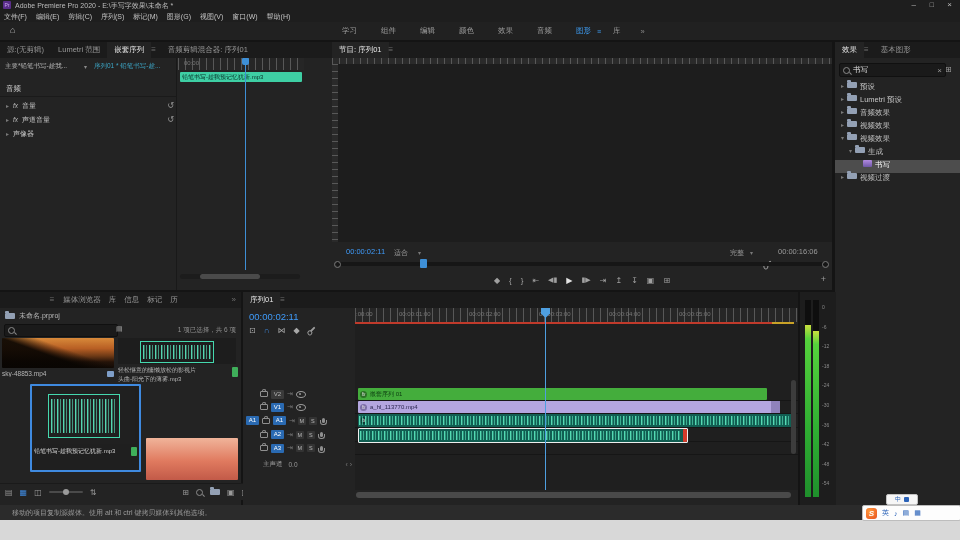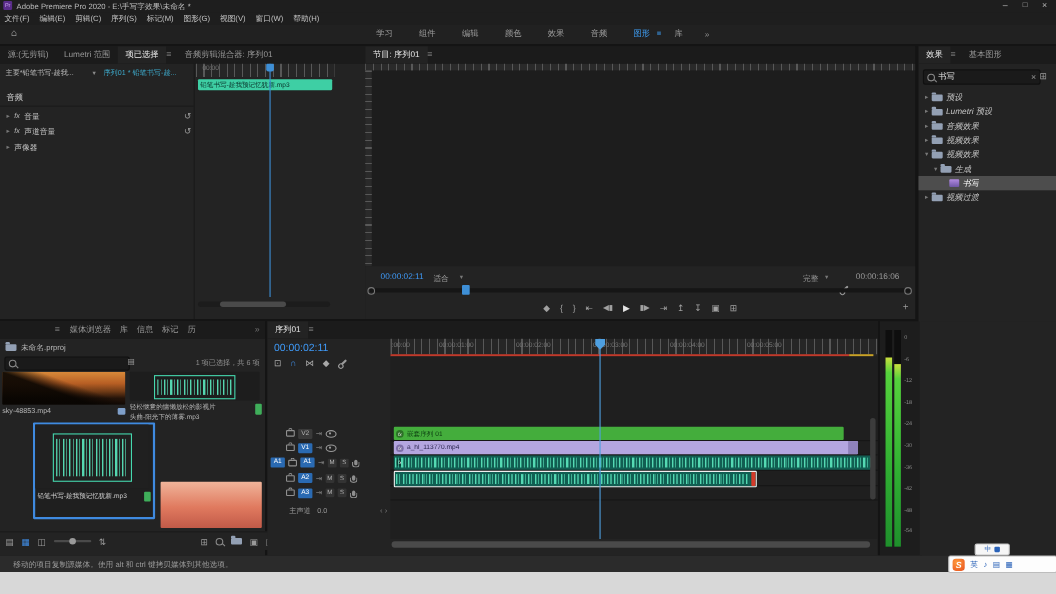--- a/index.html
+++ b/index.html
@@ -33,21 +33,21 @@
   .srch{display:inline-block;width:5px;height:5px;border:1px solid #8a8a8a;border-radius:50%;position:relative;flex:none;}
   .srch::after{content:"";position:absolute;width:3px;height:1px;background:#8a8a8a;transform:rotate(45deg);right:-3px;bottom:-1px;}
   .badge{display:inline-block;min-width:13px;height:9px;line-height:9px;font-size:6px;text-align:center;border-radius:1px;
          background:#2a6ab2;color:#fff;flex:none;}
   .badge.dim{background:#3a3a3a;color:#b5b5b5;}
   .msbtn{display:inline-block;width:8px;height:8px;line-height:8px;font-size:5.5px;text-align:center;color:#b9b9b9;background:#333;border-radius:1px;flex:none;}
   .trow{position:absolute;left:0;display:flex;align-items:center;gap:3px;padding-left:3px;}
   .fxdot{display:inline-block;width:7px;height:7px;line-height:7px;border-radius:50%;background:rgba(0,0,0,.35);color:#e8e8e8;
          font-size:4.5px;font-style:italic;text-align:center;flex:none;}
   .ic{color:#a0a0a0;}
-  .treerow{display:flex;align-items:center;gap:3px;height:13px;font-size:7.5px;color:#c4c4c4;padding-left:6px;font-style:italic;}
+  .treerow{display:flex;align-items:flex-start;gap:3px;height:13px;font-size:7.5px;color:#c4c4c4;padding-left:6px;}
   .treerow.sel{background:#4d4d4d;color:#fff;}
 </style>
 </head>
 <body>
 
 <div class="app">
 
   <div class="abs" style="left:0;top:0;width:960px;height:11px;background:#1e1e1e;display:flex;align-items:center;">
     <span class="abs" style="left:3px;top:1px;width:8px;height:8px;background:#5a2d8a;color:#c9a7ee;font-size:5px;line-height:8px;text-align:center;border-radius:1px;">Pr</span>
     <span class="t7" style="margin-left:15px;color:#bdbdbd;">Adobe Premiere Pro 2020 - E:\手写字效果\未命名 *</span>
@@ -81,21 +81,21 @@
       <span style="color:#3e9ef5;font-size:7px;">≡</span>
       <span style="padding:0 12px;">库</span>
       <span style="padding:0 8px;color:#8a8a8a;">»</span>
     </div>
   </div>
 
   <div class="panel" style="left:0;top:42px;width:366px;height:248px;">
     <div class="tabstrip">
       <span class="tab">源:(无剪辑)</span>
       <span class="tab">Lumetri 范围</span>
-      <span class="tab on">项已选择</span>
+      <span class="tab on">嵌套序列</span>
       <span class="mg">≡</span>
       <span class="tab">音频剪辑混合器: 序列01</span>
     </div>
 
     <span class="abs t65 nowrap" style="left:5px;top:20px;width:80px;color:#b7b7b7;">主要*铅笔书写-趁我...</span>
     <span class="abs t6" style="left:84px;top:21px;color:#8a8a8a;">▾</span>
     <span class="abs t65 nowrap" style="left:94px;top:20px;width:76px;color:#3da8c9;">序列01 * 铅笔书写-趁...</span>
 
     <span class="abs t75" style="left:6px;top:42px;color:#cfcfcf;">音频</span>
     <div class="abs" style="left:0;top:54px;width:176px;height:1px;background:#1a1a1a;"></div>

